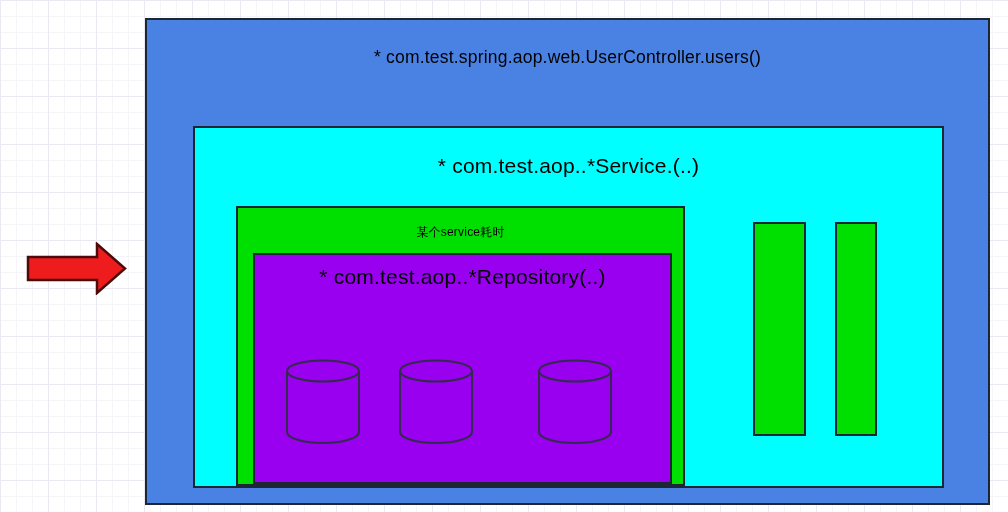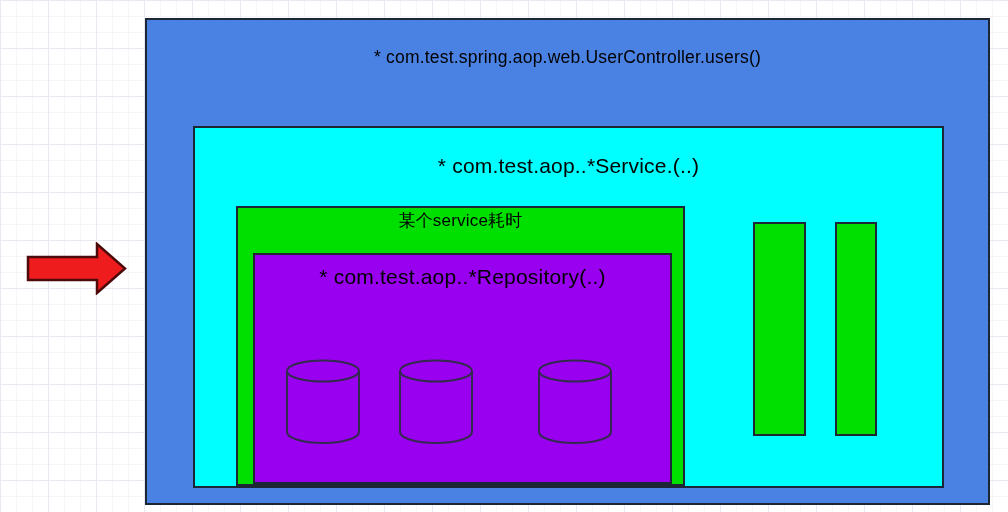--- a/index.html
+++ b/index.html
@@ -29,21 +29,21 @@
   }
 
   
   .controller { left:145px; top:18px;  width:845px; height:487px; background:var(--controller-fill); }
   .controller > .box-label { top:27px; font-size:17.5px; }
 
   .service    { left:46px;  top:106px; width:751px; height:362px; background:var(--service-fill); }
   .service > .box-label { top:26px; }
 
   .timing     { left:41px;  top:78px;  width:449px; height:280px; background:var(--timing-fill); }
-  .timing > .box-label { top:1px; font-size:17px; }
+  .timing > .box-label { top:16px; font-size:12px; }
 
   .repository { left:15px;  top:45px;  width:419px; height:231px; background:var(--repository-fill); }
   .repository > .box-label { top:10px; }
 
   
   .cylinder { position:absolute; top:104px; width:76px; height:86px; }
   .cylinder path, .cylinder ellipse {
     fill:var(--repository-fill);
     stroke:var(--cylinder-stroke);
     stroke-width:2;

